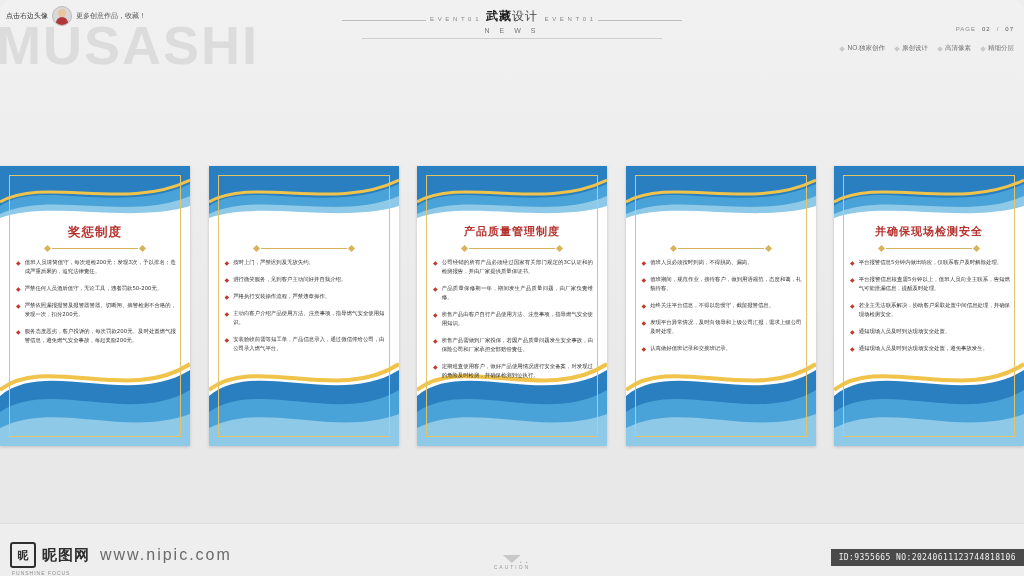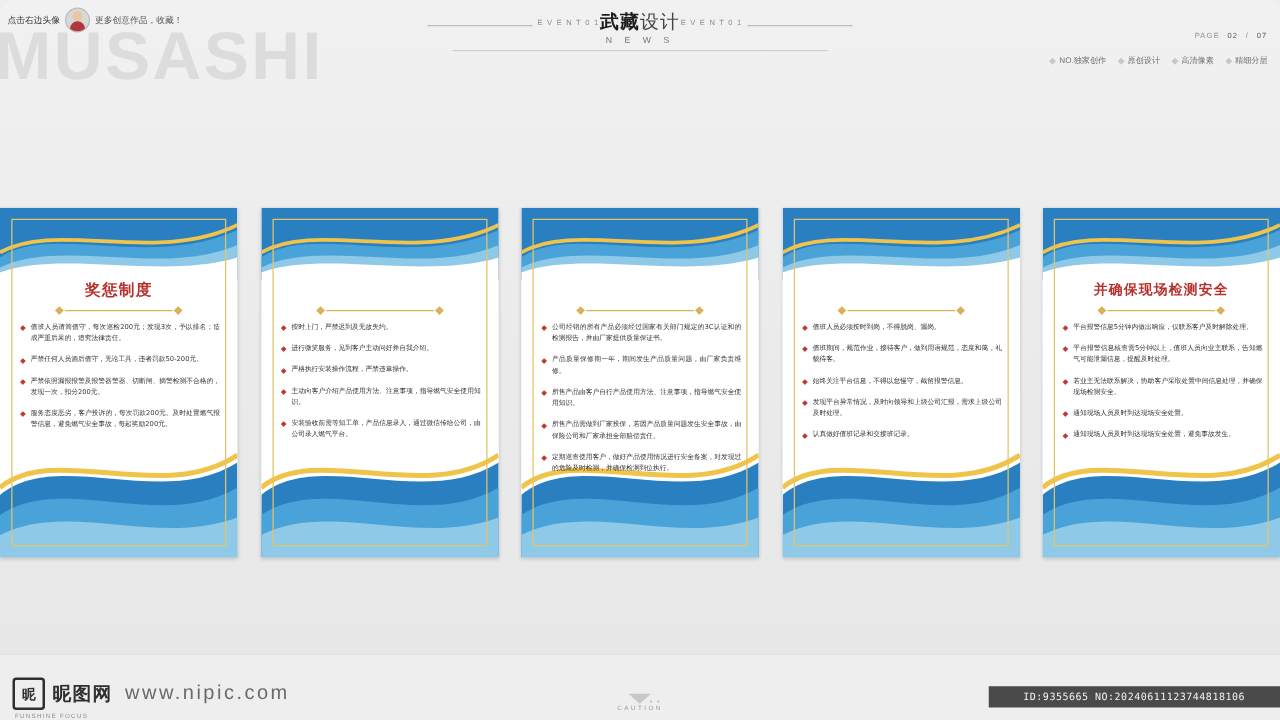--- a/index.html
+++ b/index.html
@@ -25,21 +25,21 @@
     position:absolute;left:-4px;top:18px;
     font-size:54px;font-weight:bold;letter-spacing:2px;
     color:#dcdcdc;
     font-family:"Liberation Sans",sans-serif;
     line-height:1;
     user-select:none;
   }
 
   
   .brand{position:absolute;left:50%;top:8px;transform:translateX(-50%);text-align:center;width:340px;}
-  .brand .cn{font-size:15px;font-weight:bold;color:#1b1b1b;letter-spacing:1px;font-family:Liberation Serif, serif;}
+  .brand .cn{font-size:12px;font-weight:bold;color:#1b1b1b;letter-spacing:1px;font-family:Liberation Serif, serif;}
   .brand .cn .lite{font-weight:normal;color:#444;}
   .brand .news{font-size:7px;letter-spacing:4px;color:#777;margin-top:2px;}
   .brand .rule{position:absolute;top:12px;height:1px;background:#bdbdbd;width:84px;}
   .brand .rule.l{left:0;}
   .brand .rule.r{right:0;}
   .brand .evt{position:absolute;top:8px;font-size:6px;color:#8a8a8a;letter-spacing:1px;}
   .brand .evt.l{left:88px;}
   .brand .evt.r{right:88px;}
   .brand .underline{margin:4px auto 0;width:300px;height:1px;background:#cfcfcf;}
 
@@ -108,21 +108,21 @@
 
   .caution{position:absolute;left:50%;bottom:6px;transform:translateX(-50%);text-align:center;}
   .caution .tri{width:0;height:0;border-left:9px solid transparent;border-right:9px solid transparent;border-top:8px solid #c8c8c8;margin:0 auto;}
   .caution .lbl{font-size:5px;color:#9a9a9a;letter-spacing:2px;margin-top:1px;}
   .caution .dots{position:absolute;left:26px;top:4px;font-size:6px;color:#bbb;letter-spacing:1px;}
 
   .idbar{
     position:absolute;right:0;bottom:10px;
     background:#4a4a4a;color:#f2f2f2;
     font-size:8px;letter-spacing:.4px;
-    padding:4px 28px;
+    padding:4px 8px;
     font-family:"DejaVu Sans Mono","Liberation Mono",monospace;
   }
   .divider-line{position:absolute;left:0;bottom:52px;width:1024px;height:1px;background:#e0e0e0;}
 </style>
 </head>
 <body>
 
 <div class="stage">
 
   <div class="topbar">
@@ -271,20 +271,21 @@
       </div>
       <div class="wave-bottom">
         <svg viewBox="0 0 190 112" preserveAspectRatio="none">
           <path d="M0,62 C45,24 130,74 190,36 L190,112 L0,112 Z" fill="#2a7fc1"></path>
           <path d="M0,78 C50,44 130,92 190,56 L190,112 L0,112 Z" fill="#4aa3d8"></path>
           <path d="M0,94 C55,66 125,104 190,80 L190,112 L0,112 Z" fill="#8fc9e8"></path>
           <path d="M0,56 C45,20 130,70 190,30" stroke="#f0c34a" stroke-width="4" fill="none"></path>
         </svg>
       </div>
       <div class="inner-frame"></div>
+      <div class="p-title small">产品质量管理制度</div>
       <div class="p-rule"></div>
       <div class="p-list">
         <div class="p-item">
             <span class="bullet">◆</span>
             <span class="txt">公司经销的所有产品必须经过国家有关部门规定的3C认证和的检测报告，并由厂家提供质量保证书。</span>
           </div>
         <div class="p-item">
             <span class="bullet">◆</span>
             <span class="txt">产品质量保修期一年，期间发生产品质量问题，由厂家负责维修。</span>
           </div>

